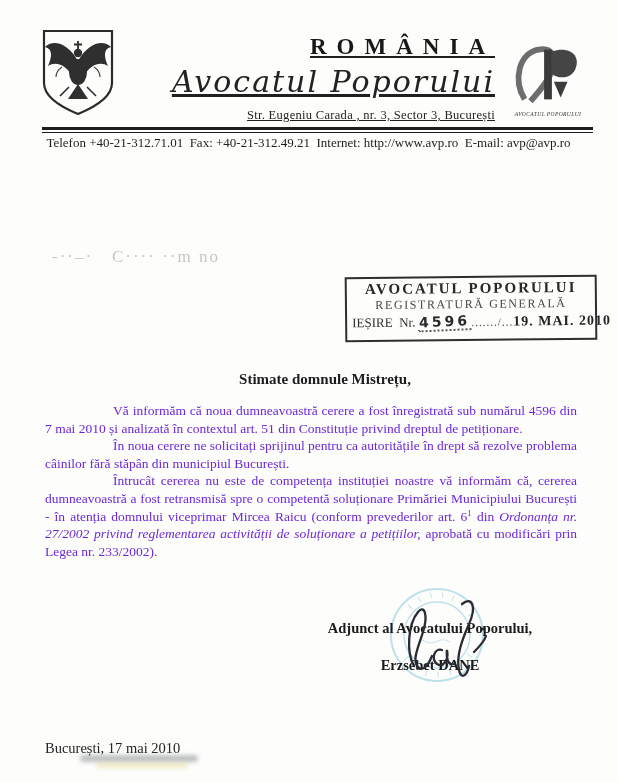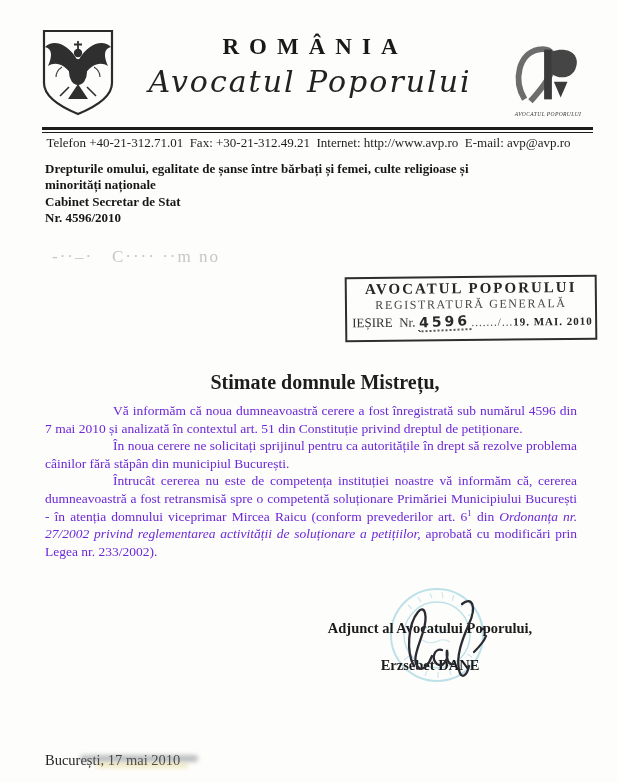--- a/index.html
+++ b/index.html
@@ -5,21 +5,21 @@
   html,body{margin:0;padding:0;background:#9a9a9a;}
   .page{
     position:relative;width:617px;height:782px;margin:0 auto;
     background:#fdfdfb;overflow:hidden;
     font-family:"Liberation Serif",serif;color:#1f1f1f;
   }
   .abs{position:absolute;}
 
   
   .coat{left:38px;top:27px;width:80px;height:92px;}
-  .header-center{left:125px;top:34px;width:370px;text-align:center;}
+  .header-center{left:125px;top:34px;width:370px;text-align:right;text-decoration:underline;}
   .country{font-weight:bold;font-size:23px;letter-spacing:10px;text-indent:10px;color:#181818;}
   .script-name{font-family:"DejaVu Serif",serif;font-style:italic;font-size:30px;
     letter-spacing:2px;margin-top:4px;color:#222;}
   .address{font-size:12.5px;margin-top:9px;letter-spacing:.3px;color:#222;}
   .ap-logo{left:503px;top:42px;width:90px;height:80px;text-align:center;}
   .ap-caption{font-size:5.5px;font-style:italic;letter-spacing:.4px;color:#333;margin-top:1px;}
   .rule{left:42px;top:127px;width:551px;height:2px;
     border-top:3px solid #1c1c1c;border-bottom:1px solid #1c1c1c;}
   .contact{left:0;top:135px;width:617px;text-align:center;font-size:13px;
     white-space:pre;color:#1d1d1d;}
@@ -36,40 +36,40 @@
   .stamp{left:345px;top:276px;width:248px;height:61px;border:2.5px solid #2e2e2e;
     transform:rotate(-.6deg);text-align:center;color:#2e2e2e;background:rgba(255,255,255,.0);}
   .stamp-title{font-weight:bold;font-size:15px;letter-spacing:2px;margin-top:2px;color:#272727;}
   .stamp-sub{font-size:12px;letter-spacing:1.6px;color:#474747;margin-top:0px;}
   .stamp-line3{display:flex;align-items:baseline;padding:0 5px;font-size:13px;
     margin-top:1px;white-space:pre;color:#323232;}
   .stamp-number{font-family:"DejaVu Sans",sans-serif;font-size:14px;letter-spacing:3px;
     font-weight:bold;color:#2a2a2a;transform:rotate(-2deg);padding:0 1px;
     border-bottom:2px dotted #5a5a5a;}
   .stamp-dots{font-size:11px;letter-spacing:1px;color:#4a4a4a;}
-  .stamp-date{font-weight:bold;font-size:11px;letter-spacing:1px;color:#242424;}
+  .stamp-date{font-weight:bold;font-size:14px;letter-spacing:1px;color:#242424;}
 
   
   .salutation{left:55px;top:371px;width:540px;text-align:center;font-weight:bold;
-    font-size:20px;color:#1d1d1d;}
+    font-size:15px;color:#1d1d1d;}
   .bodytext{left:45px;top:402px;width:532px;font-size:13.5px;line-height:17.6px;
     text-align:justify;color:#6d28d9;}
   .bodytext p{margin:0;text-indent:68px;}
   .bodytext em{font-style:italic;}
   .bodytext sup{font-size:9px;line-height:0;}
 
   
   .seal{left:378px;top:580px;width:118px;height:112px;z-index:0;}
   .signoff{left:280px;top:620px;width:300px;text-align:center;font-weight:bold;
     font-size:14.5px;color:#1b1b1b;z-index:1;}
   .signoff-name{margin-top:20px;}
   .signature{left:398px;top:596px;width:92px;height:88px;z-index:2;}
 
   
-  .dateline{left:45px;top:740px;font-size:14.5px;color:#242424;margin-top:12px;}
+  .dateline{left:45px;top:740px;font-size:14.5px;color:#242424;}
   .smudge1{left:80px;top:755px;width:118px;height:7px;background:#7d8288;opacity:.5;
     filter:blur(2px);border-radius:4px;}
   .smudge2{left:96px;top:763px;width:92px;height:5px;background:#d9c96b;opacity:.38;
     filter:blur(2px);border-radius:3px;}
 </style>
 </head>
 <body>
 
 <div class="page">
 
@@ -83,41 +83,36 @@
       <path d="M40,22 v-8 M36,17.5 h8" stroke="#2f2f2f" stroke-width="1.8"></path>
       <path d="M40,57 l-10,15 h20 Z" fill="#2f2f2f"></path>
       <path d="M31,60 l-9,9 M49,60 l9,9" stroke="#2f2f2f" stroke-width="1.6"></path>
       <path d="M24,40 q-6,4 -6,10 M56,40 q6,4 6,10" stroke="#444" stroke-width="1.2" fill="none"></path>
     </svg>
   </div>
 
   <div class="abs header-center">
     <div class="country">ROMÂNIA</div>
     <div class="script-name">Avocatul Poporului</div>
+    <div class="address">Str. Eugeniu Carada , nr. 3, Sector 3, București</div>
   </div>
 
   <div class="abs ap-logo">
     <svg width="78" height="64" viewBox="0 0 80 64">
       <path d="M16,58 C4,38 10,11 30,7 C44,4 50,15 44,29 C40,39 30,51 22,60" fill="none" stroke="#6d6d6d" stroke-width="6"></path>
       <rect x="36" y="7" width="8" height="51" fill="#3b3b3b"></rect>
       <path d="M44,9 C62,3 74,13 68,27 C64,36 52,38 44,32 Z" fill="#454545"></path>
       <path d="M46,40 l14,0 -7,16 Z" fill="#3b3b3b"></path>
     </svg>
     <div class="ap-caption">AVOCATUL POPORULUI</div>
   </div>
 
   <div class="abs rule"></div>
-  <div class="abs contact">Telefon +40-21-312.71.01  Fax: +30-21-312.49.21  Internet: http://www.avp.ro  E-mail: avp@avp.ro</div>
+  <div class="abs contact">Telefon +40-21-312.71.01  Fax: +40-21-312.49.21  Internet: http://www.avp.ro  E-mail: avp@avp.ro</div>
 
-  <div class="abs dept">
-    <div>Drepturile omului, egalitate de șanse între bărbați și femei, culte religioase și</div>
-    <div>minorități naționale</div>
-    <div>Cabinet Secretar de Stat</div>
-    <div>Nr. 4596/2010</div>
-  </div>
 
   <div class="abs faded">-··–·   C···· ··m no</div>
 
   <div class="abs stamp">
     <div class="stamp-title">AVOCATUL POPORULUI</div>
     <div class="stamp-sub">REGISTRATURĂ GENERALĂ</div>
     <div class="stamp-line3">
       <span>IEȘIRE  Nr. </span>
       <span class="stamp-number">4596</span>
       <span class="stamp-dots">.......</span>

